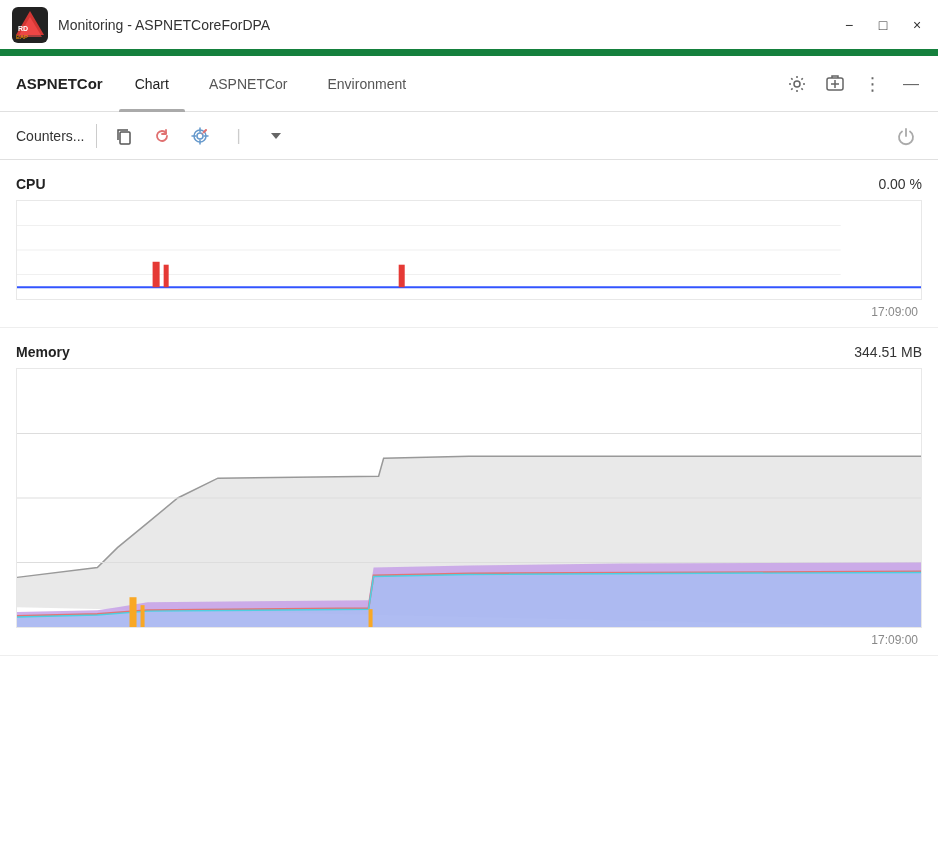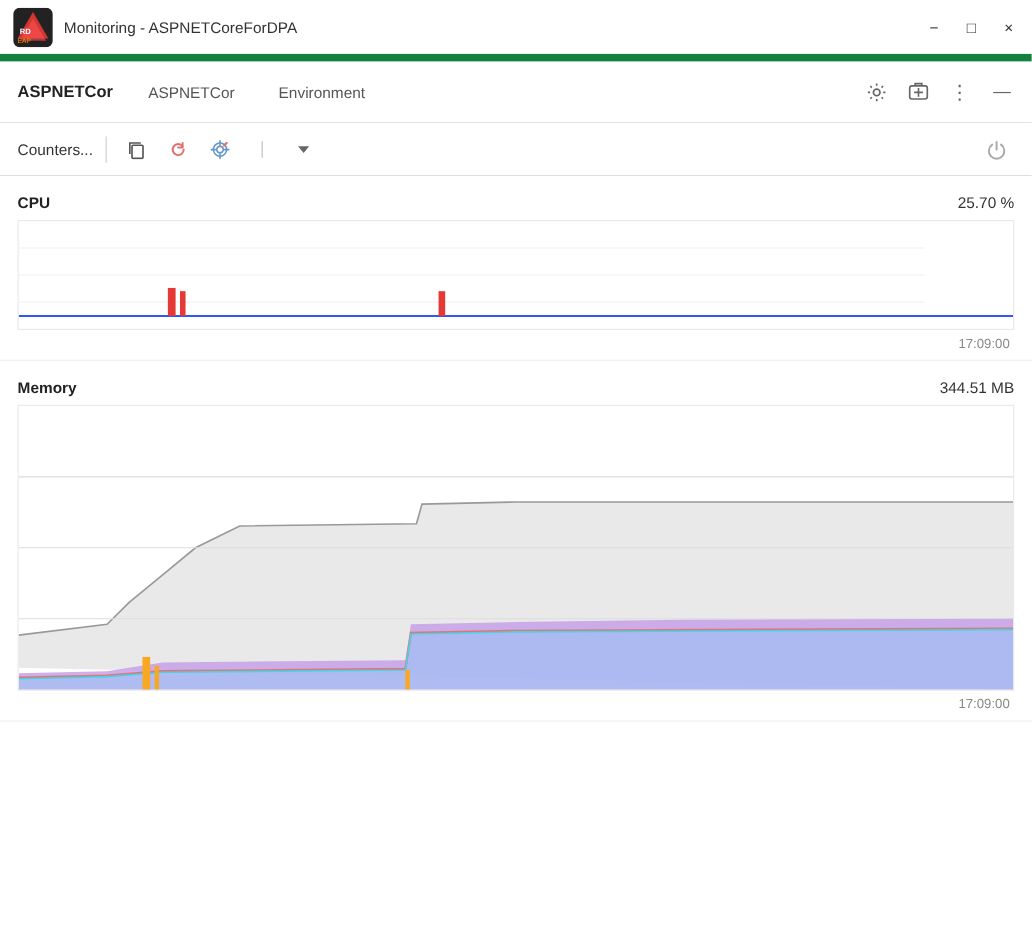--- a/index.html
+++ b/index.html
@@ -238,20 +238,23 @@
   <span class="title-bar-title">Monitoring - ASPNETCoreForDPA</span>
   <div class="title-bar-controls">
     <div class="title-bar-btn">−</div>
     <div class="title-bar-btn">□</div>
     <div class="title-bar-btn">×</div>
   </div>
 </div>
 
 <div class="tab-bar">
   <span class="tab-label-main">ASPNETCor</span>
+  <div class="tab active">
+    <span>Chart</span>
+  </div>
   <div class="tab">
     <span>ASPNETCor</span>
   </div>
   <div class="tab">
     <span>Environment</span>
   </div>
   <div class="tab-bar-icons">
     <div class="tab-icon">
       <svg width="20" height="20" viewBox="0 0 20 20" fill="none" stroke="#666" stroke-width="1.5">
         <circle cx="10" cy="10" r="3"></circle>
@@ -312,21 +315,21 @@
       </svg>
     </div>
   </div>
 </div>
 
 <div class="content">
 
   <div class="chart-section">
     <div class="chart-header">
       <span class="chart-title">CPU</span>
-      <span class="chart-value">25.70 %</span>
+      <span class="chart-value">0.00 %</span>
     </div>
     <div class="cpu-chart-area">
       <svg class="chart-svg" viewBox="0 0 900 100" preserveAspectRatio="none">
 
         <line x1="0" y1="25" x2="820" y2="25" stroke="#f0f0f0" stroke-width="1"></line>
         <line x1="0" y1="50" x2="820" y2="50" stroke="#f0f0f0" stroke-width="1"></line>
         <line x1="0" y1="75" x2="820" y2="75" stroke="#f0f0f0" stroke-width="1"></line>
 
         <line x1="0" y1="88" x2="900" y2="88" stroke="#3355ff" stroke-width="2"></line>
 

